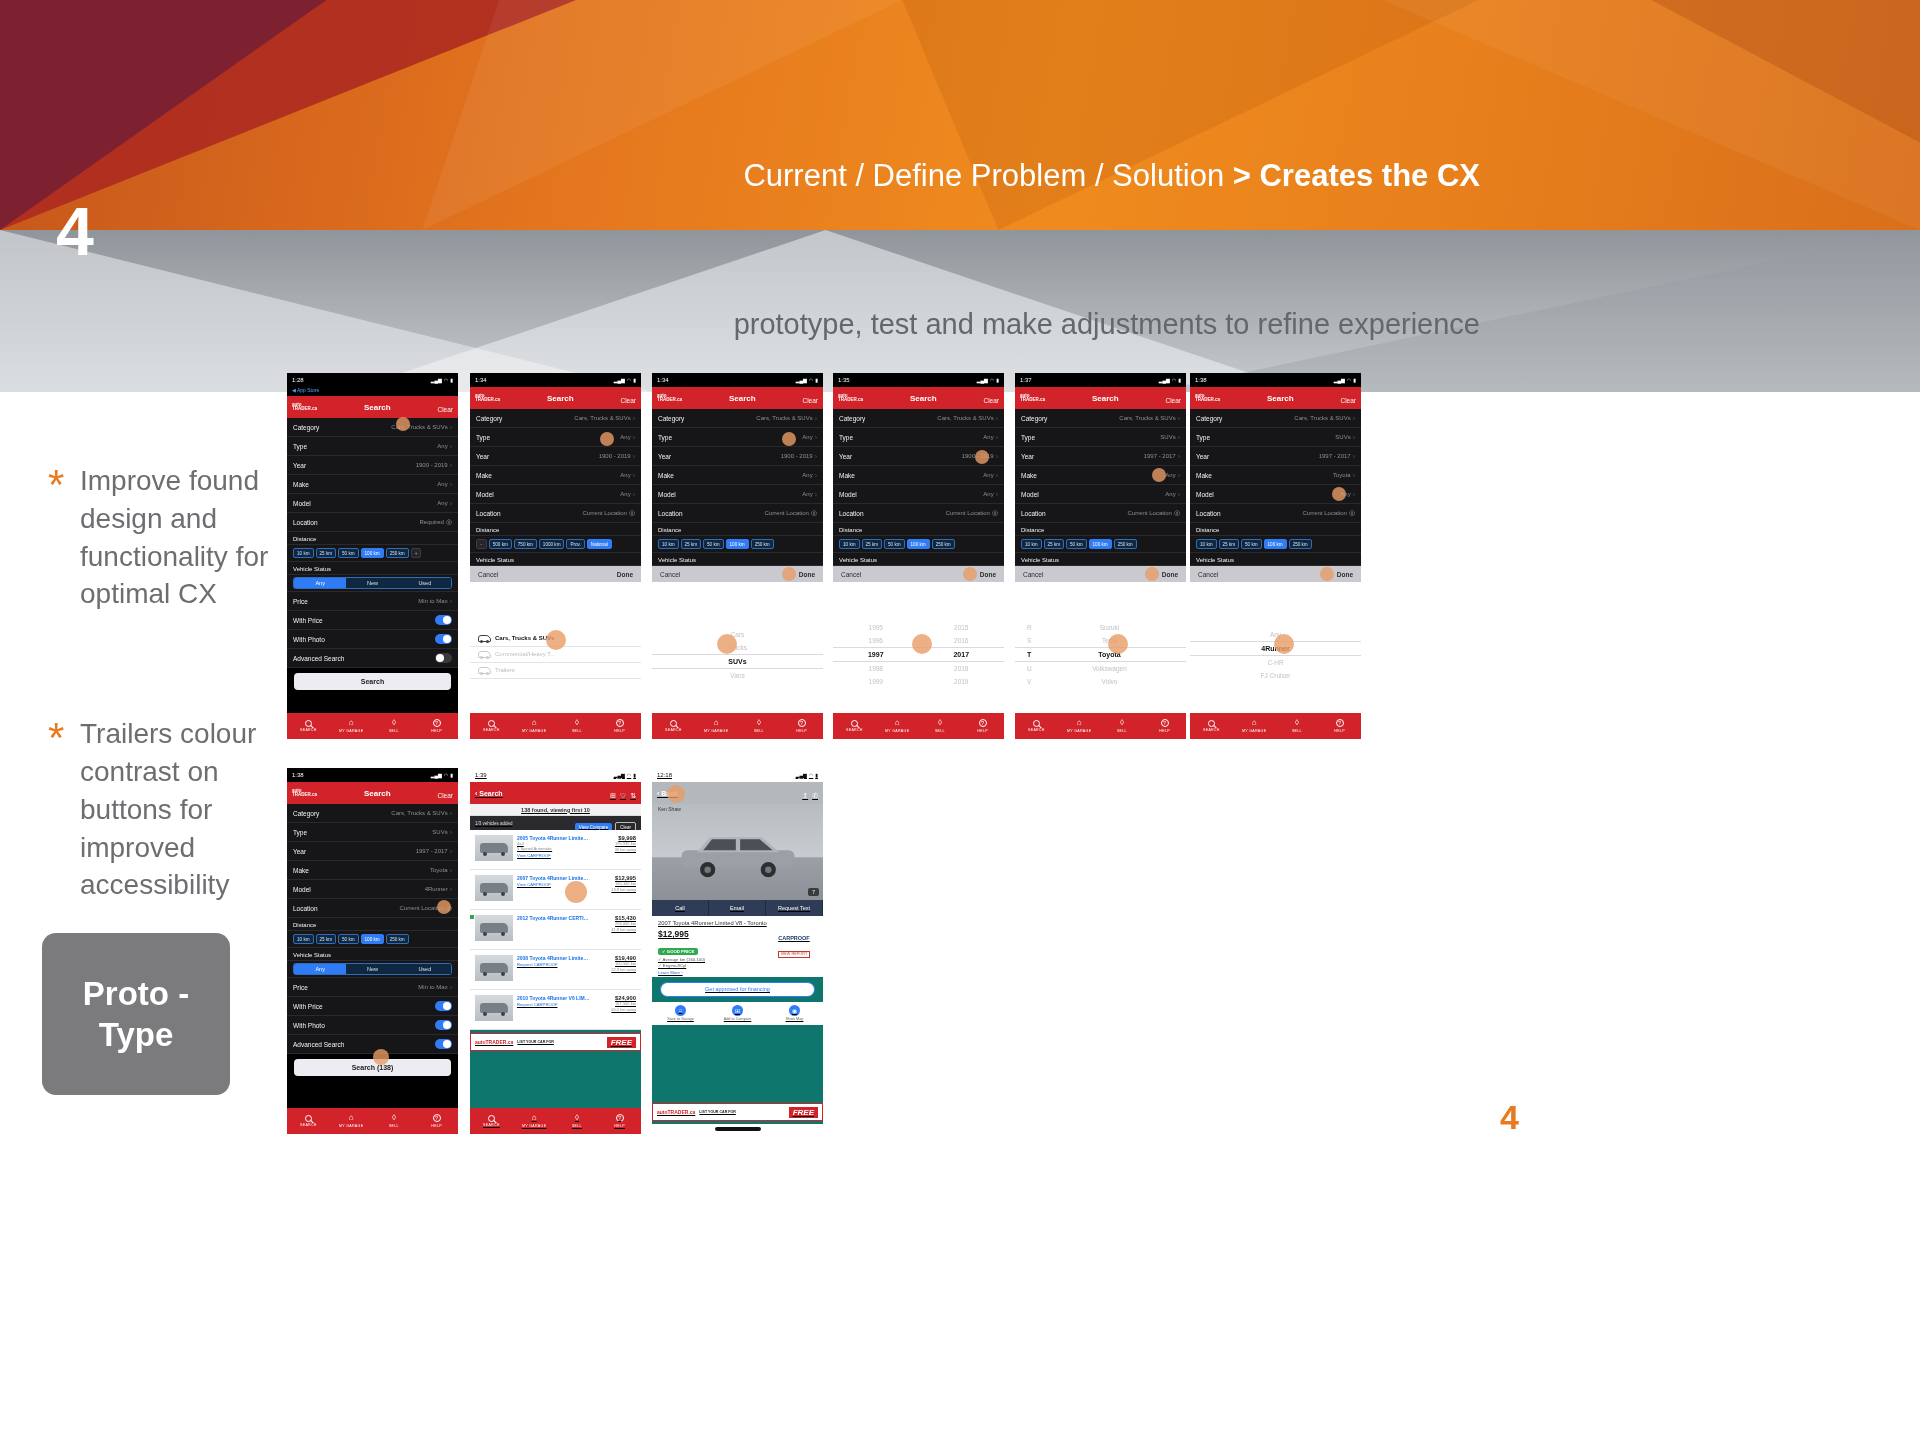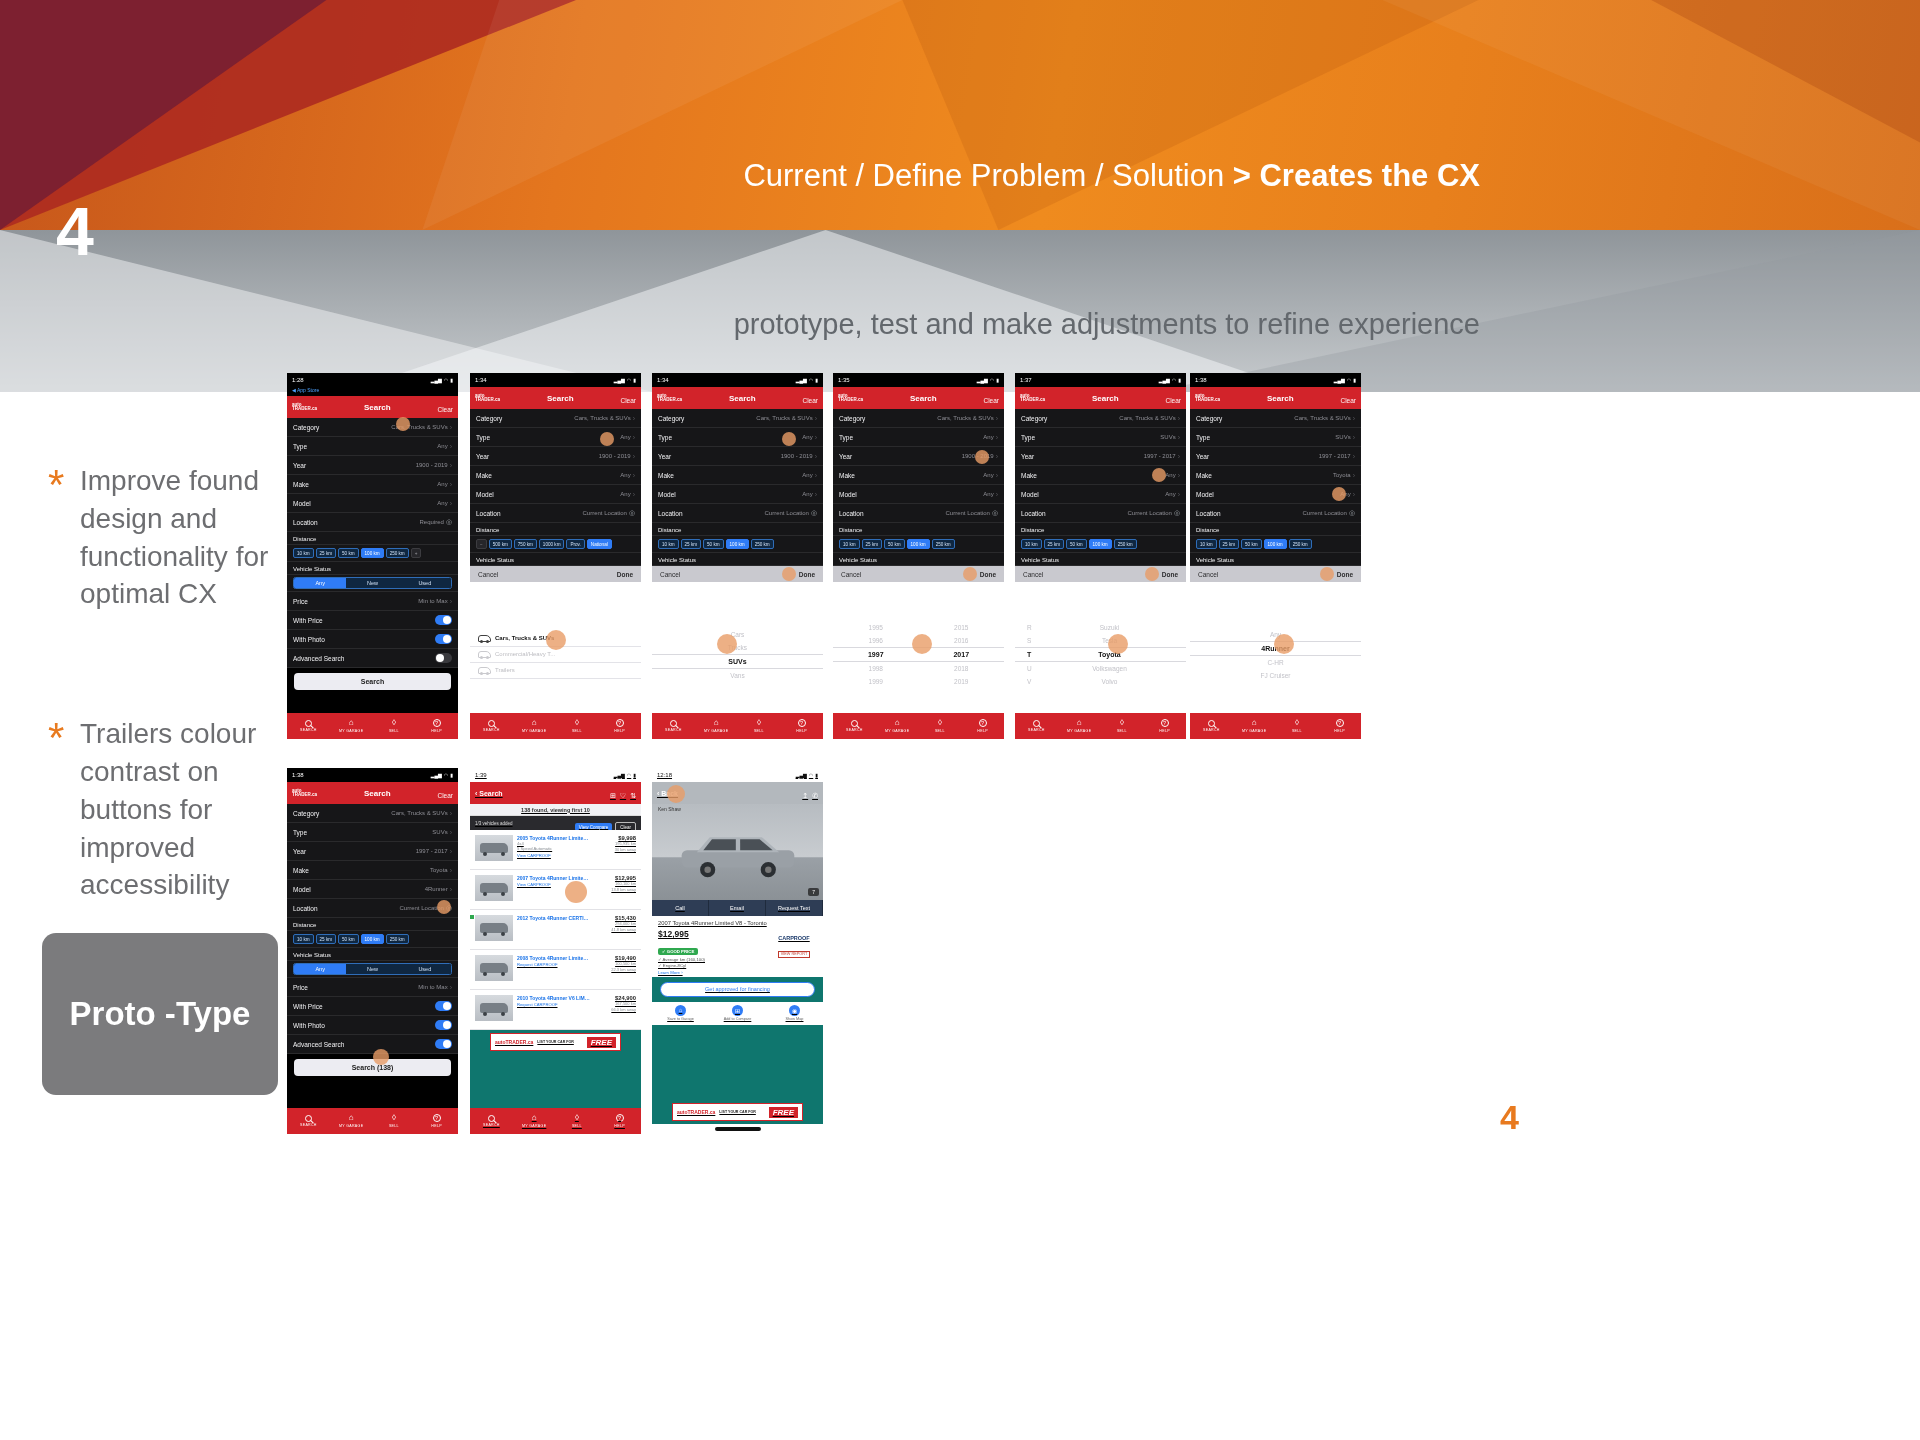--- a/index.html
+++ b/index.html
@@ -30,22 +30,22 @@
   .g3 { background:rgba(150,156,160,.35); clip-path:polygon(60% 100%,100% 0,100% 100%); }
 
   .stepnum { position:absolute; top:192px; left:56px; font-size:68px; font-weight:bold; color:#fff; z-index:4; }
   .tagline { position:absolute; top:308px; right:440px; font-size:29px; color:#63686d; z-index:4; }
 
   
   .bullets { position:absolute; left:48px; top:462px; width:245px; }
   .bullet { display:flex; gap:8px; margin-bottom:102px; }
   .star { color:#e87a1f; font-size:42px; line-height:1.1; flex:none; width:24px; }
   .btext { font-size:28px; color:#6d6e71; line-height:1.35; }
-  .protobox { position:absolute; left:42px; top:933px; width:236px; height:162px; border-radius:14px;
-              background:#7b7b7d; color:#fff; display:flex; align-items:center;
+  .protobox { position:absolute; left:42px; top:933px; width:188px; height:162px; border-radius:14px;
+              background:#7b7b7d; color:#fff; display:flex; flex-direction:column; align-items:center;
               justify-content:center; font-size:33px; font-weight:bold; line-height:1.25; }
   .pagenum { position:absolute; left:1500px; top:1098px; font-size:34px; font-weight:bold; color:#e87a1f; }
 
   
   .phone { position:absolute; width:171px; height:366px; background:#000; display:flex; flex-direction:column;
            overflow:hidden; font-family:"Liberation Sans", sans-serif; }
   .phone.light { background:#0f766e;text-decoration:underline; }
 
   .status { height:14px; flex:none; background:#000; color:#fff; display:flex; justify-content:space-between;
             align-items:center; padding:0 5px; font-size:6px; }
@@ -139,21 +139,21 @@
   .thcar { position:absolute; left:5px; right:5px; top:8px; height:10px; background:#787f86; border-radius:3px 5px 2px 2px; }
   .thcar::before, .thcar::after { content:""; position:absolute; bottom:-2.5px; width:4px; height:4px; border-radius:50%; background:#3c4146; }
   .thcar::before { left:3px; } .thcar::after { right:3px; }
   .lmid { flex:1; min-width:0; }
   .ltitle { color:#1a73e8; font-size:5px; font-weight:bold; white-space:nowrap; overflow:hidden; text-overflow:ellipsis; }
   .ldet { color:#8a8f94; font-size:4.2px; line-height:1.3; }
   .lcp { color:#1a73e8; font-size:4.2px; margin-top:1px; }
   .lright { text-align:right; flex:none; width:42px; }
   .lprice { font-size:5.8px; font-weight:bold; color:#222; }
   .lkm { font-size:4px; color:#8a8f94; line-height:1.4; }
-  .adban { height:18px; flex:none; background:#fff; border:1px solid #d2232a; margin:3px 20px; display:flex;
+  .adban { height:18px; flex:none; background:#fff; border:1px solid #d2232a; margin:3px 0; display:flex;
            align-items:center; gap:4px; padding:0 4px; }
   .adlogo { font-size:5px; font-weight:bold; color:#d2232a; line-height:1; }
   .adtxt { font-size:3.6px; color:#222; flex:1; line-height:1.15; font-weight:bold; }
   .adfree { background:#d2232a; color:#fff; padding:1px 4px; font-size:8px; font-weight:bold; font-style:italic; }
 
   
   .photo { height:96px; flex:none; position:relative;
            background:linear-gradient(#b7bcc1 0%,#c8ccd0 55%,#9aa0a6 56%,#8b9196 100%); }
   .dealer { position:absolute; top:2px; left:6px; font-size:5px; color:#333; }
   .carsvg { position:absolute; left:12%; right:12%; top:16%; bottom:10%; }

